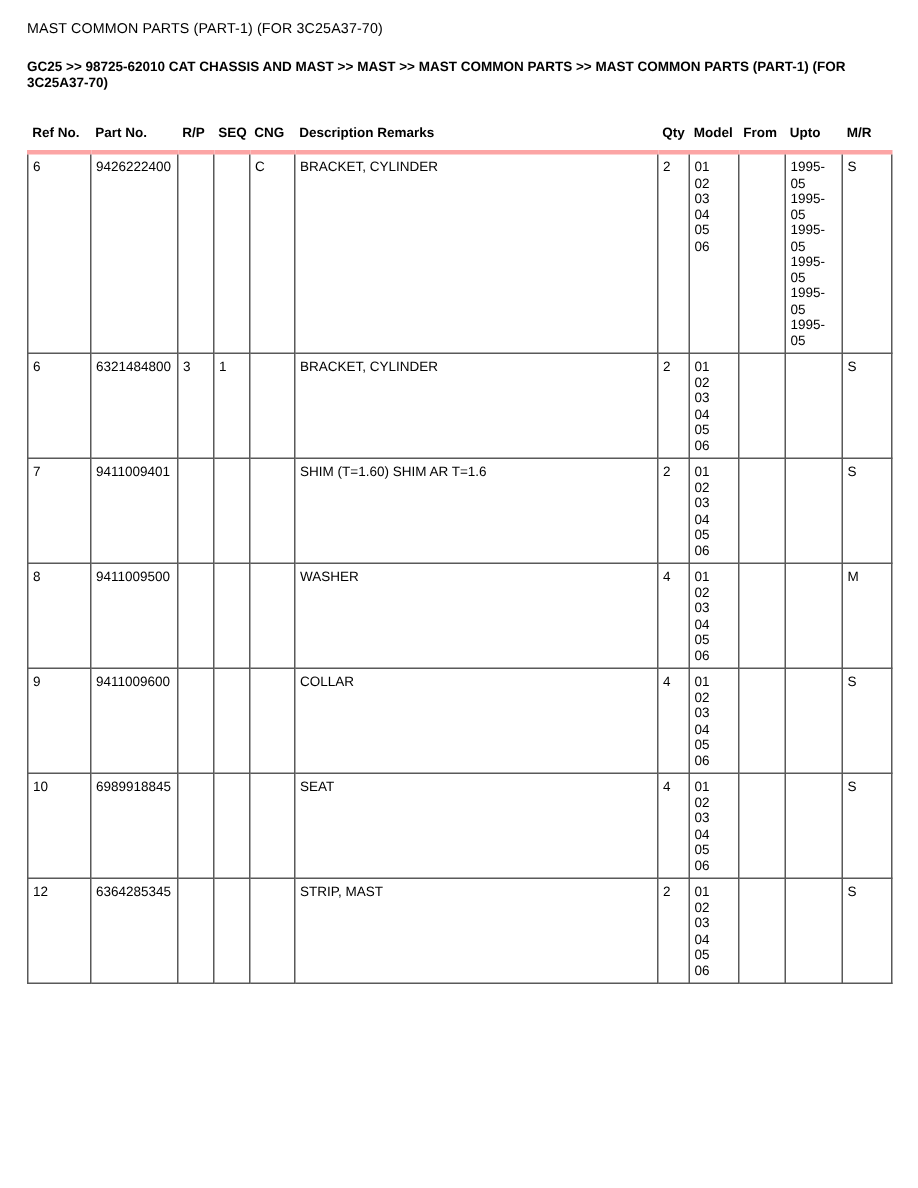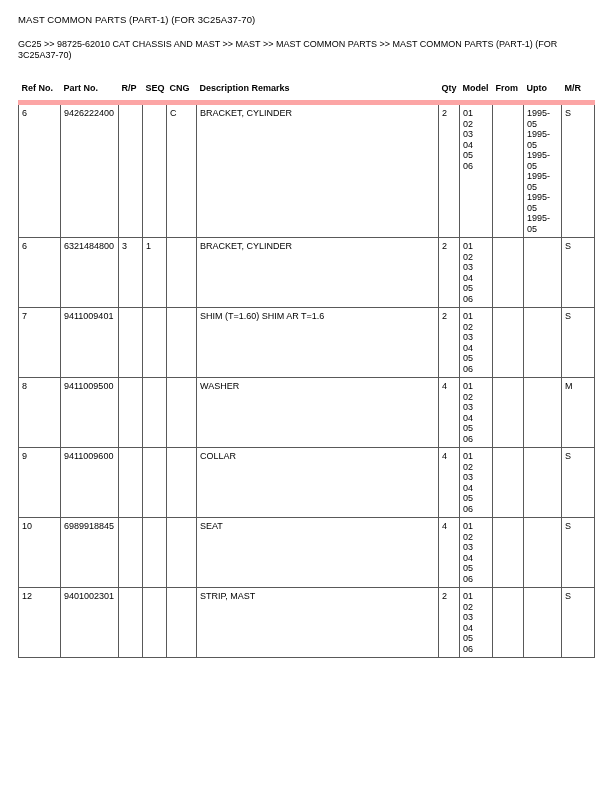--- a/index.html
+++ b/index.html
@@ -18,37 +18,37 @@
     padding: 14px 18px 0 18px;
   }
   .title {
     font-size: 9.5px;
     font-weight: normal;
     margin: 0 0 14px 0;
     letter-spacing: 0.1px;
   }
   .breadcrumb {
     font-size: 9px;
-    font-weight: normal;
+    font-weight: bold;
     line-height: 11px;
     width: 576px;
     margin: 0 0 20px 0;
   }
   table.parts {
     border-collapse: collapse;
     table-layout: fixed;
     width: 576px;
     font-size: 9px;
   }
   table.parts th {
     text-align: left;
     font-weight: bold;
     font-size: 9px;
     padding: 2px 3px 7px 3px;
-    border-bottom: 5px solid #fca5a5;
+    border-bottom: 3px solid #fca5a5;
     overflow: hidden;
     white-space: nowrap;
   }
   table.parts td {
     border: 1px solid #595959;
     vertical-align: top;
     padding: 3px 3px;
     line-height: 10.5px;
     height: 60px;
     white-space: pre-line;
@@ -203,21 +203,21 @@
 03
 04
 05
 06</td>
         <td></td>
         <td></td>
         <td>S</td>
       </tr>
       <tr>
         <td>12</td>
-        <td>9401002301</td>
+        <td>6364285345</td>
         <td></td>
         <td></td>
         <td></td>
         <td>STRIP, MAST</td>
         <td>2</td>
         <td>01
 02
 03
 04
 05

